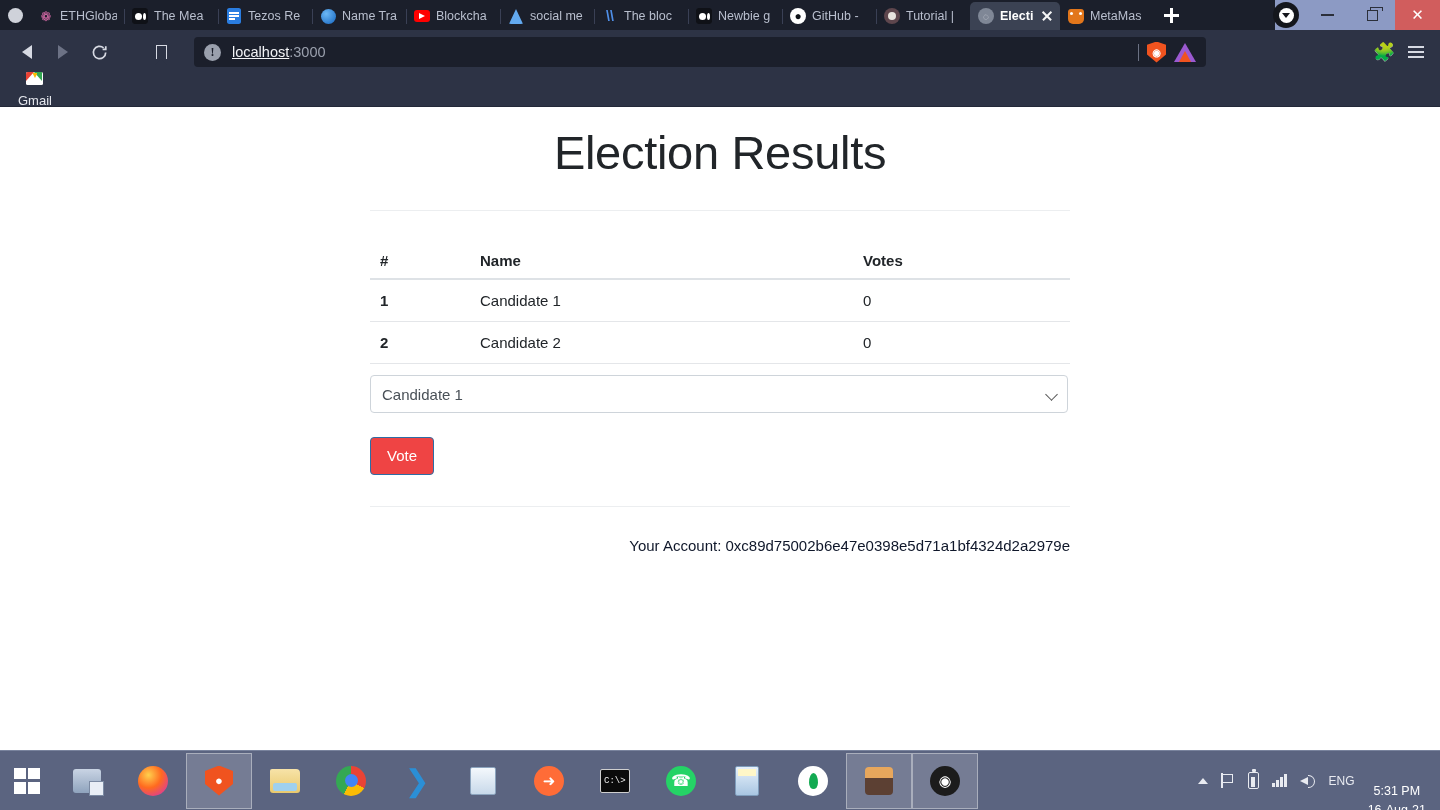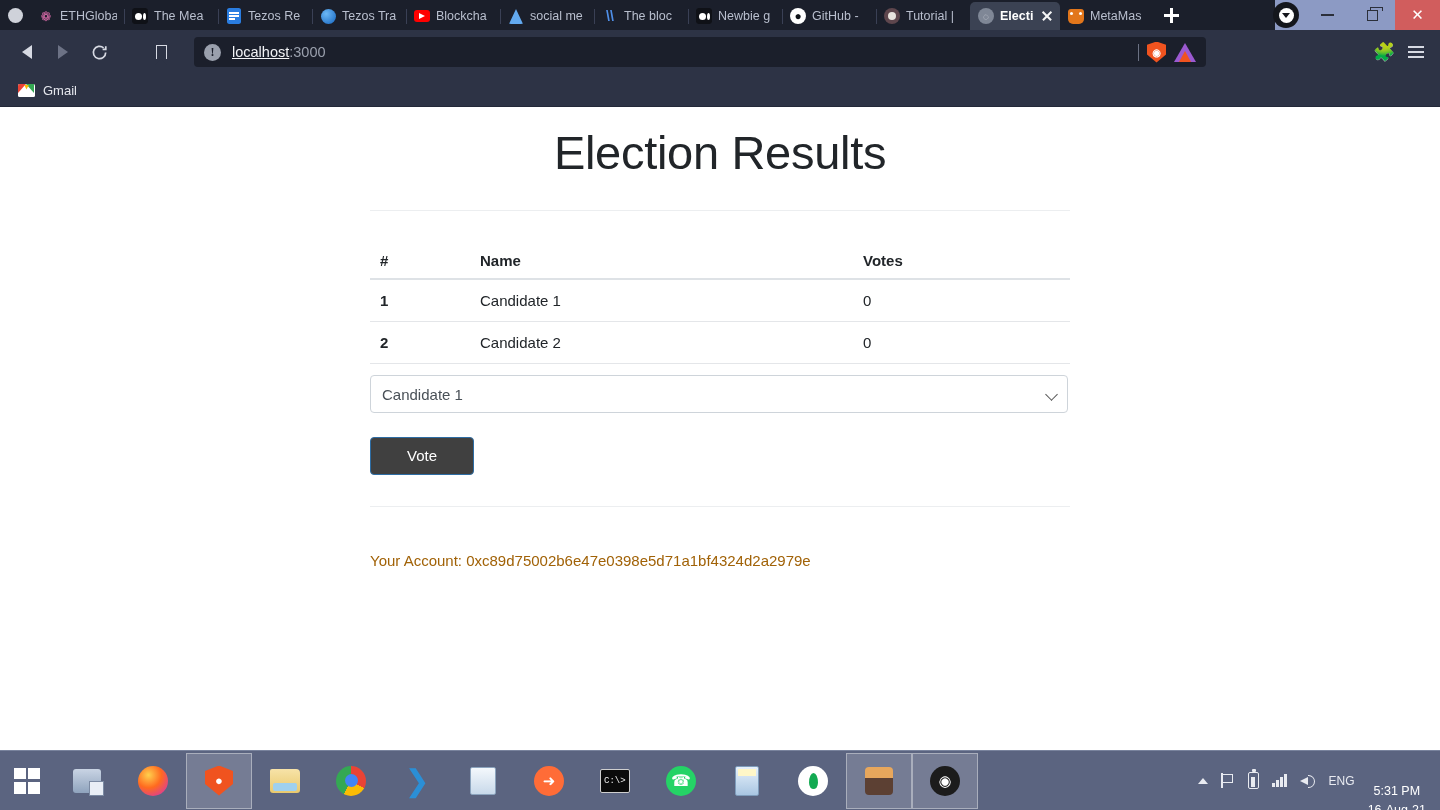--- a/index.html
+++ b/index.html
@@ -226,21 +226,21 @@
   .bookmarks {
     height: 33px;
     background: #2d3345;
     display: flex; align-items: center;
     padding: 0 12px;
     border-bottom: 1px solid #232838;
   }
   .bm {
     display: flex; align-items: center; gap: 8px;
     color: #e4e6ec; font-size: 13px;
-    padding: 3px 6px; border-radius: 4px;
+    padding: 3px 6px; border-radius: 4px; flex-direction: column;
   }
   .gmail-ico {
     width: 17px; height: 13px; position: relative;
     background: #fff; border-radius: 1.5px; overflow: hidden;
     display: block;
   }
   .gmail-ico::before {
     content: ""; position: absolute; left: 0; top: 0;
     width: 0; height: 0;
     border-left: 8.5px solid #ea4335; border-right: 8.5px solid #34a853;
@@ -322,39 +322,39 @@
   }
   .chev {
     position: absolute; right: 14px; top: 15px;
     width: 9px; height: 9px;
     border-right: 1.6px solid #555; border-bottom: 1.6px solid #555;
     transform: rotate(45deg);
     pointer-events: none;
   }
   button.vote-btn {
     margin-top: 24px;
-    background: #404040;
+    background: #ef4444;
     color: #fff;
     border: 1px solid #2e6da4;
     border-radius: 4px;
     font-size: 15px;
     font-family: "Liberation Sans", sans-serif;
-    padding: 9px 36px;
+    padding: 9px 16px;
     line-height: 1.2;
   }
   hr.sep2 {
     border: none;
     border-top: 1px solid #eceef0;
     margin: 31px 0 0 0;
   }
   .account {
-    text-align: left;
+    text-align: right;
     font-size: 15px;
-    margin-top: 45px;
-    color: #a16207;
+    margin-top: 30px;
+    color: #0f172a;
   }
 
   
   .taskbar {
     position: absolute; left: 0; bottom: 0;
     width: 1440px; height: 60px;
     background: #5b6480;
     display: flex; align-items: center;
     border-top: 1px solid #79839d;
   }
@@ -481,21 +481,21 @@
               <i style="height:1.6px;background:#fff;display:block"></i>
               <i style="height:1.6px;background:#fff;display:block;width:60%"></i>
             </span>
           </span>
           <span class="tab-title">Tezos Re</span>
         </div>
         <div class="tab">
           <span class="tab-favicon">
             <span style="width:15px;height:15px;border-radius:50%;background:radial-gradient(circle at 35% 32%,#6cb8f5,#1565c0)"></span>
           </span>
-          <span class="tab-title">Tezos Tra</span>
+          <span class="tab-title">Name Tra</span>
         </div>
         <div class="tab">
           <span class="tab-favicon">
             <span style="background:#ff0000;width:16px;height:12px;border-radius:3px;display:flex;align-items:center;justify-content:center">
               <span style="width:0;height:0;border-top:3.5px solid transparent;border-bottom:3.5px solid transparent;border-left:6px solid #fff"></span>
             </span>
           </span>
           <span class="tab-title">Blockcha</span>
         </div>
         <div class="tab">

